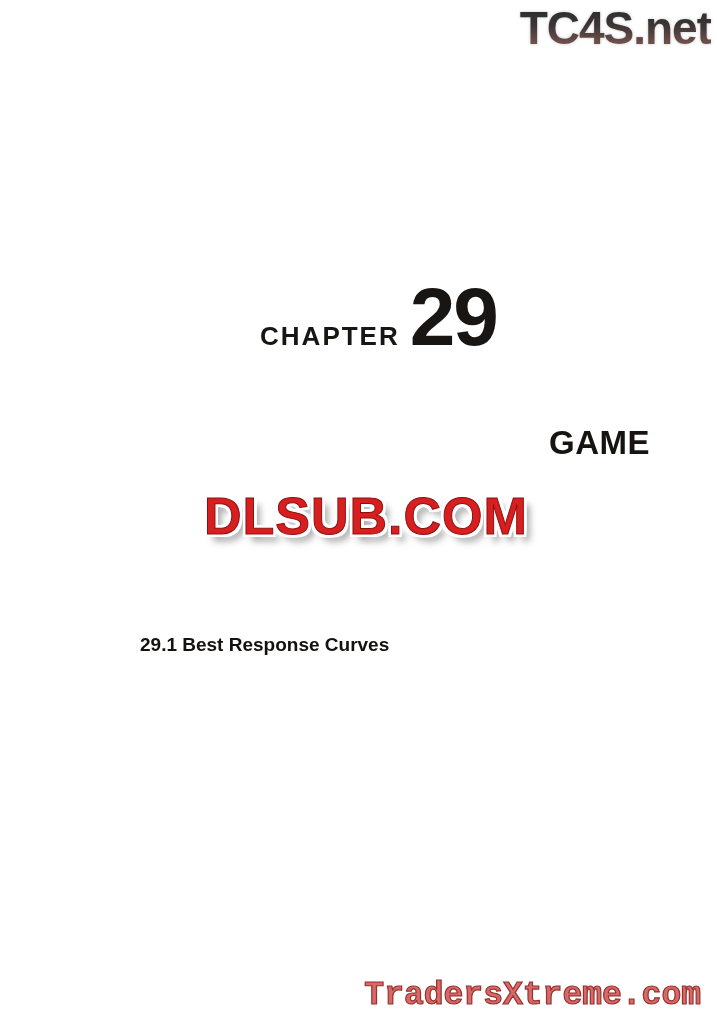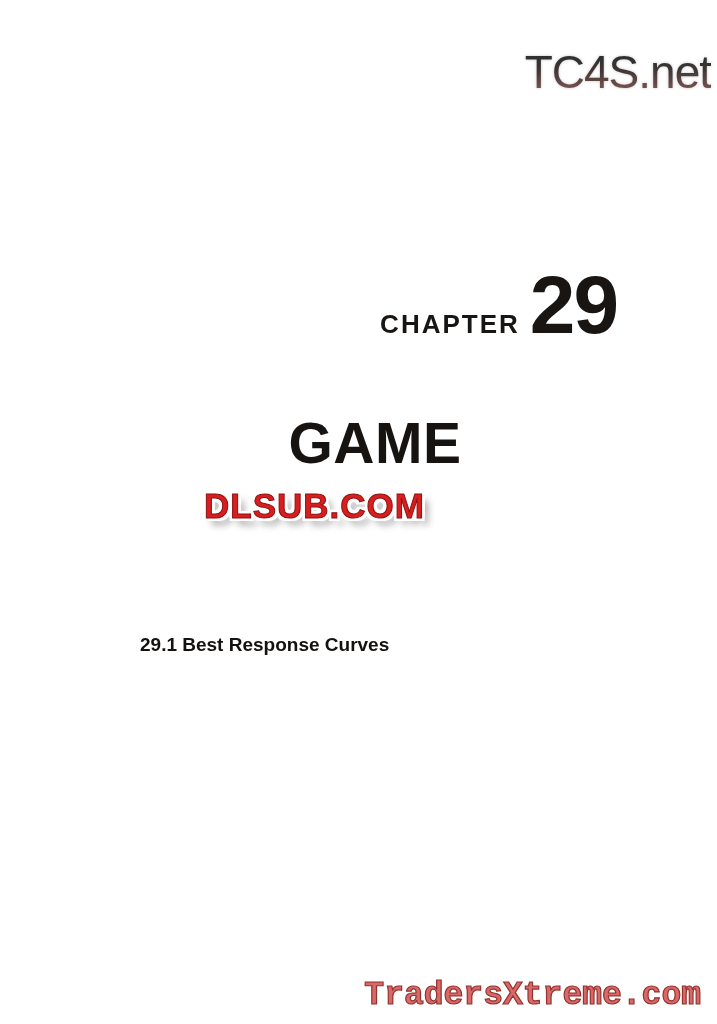--- a/index.html
+++ b/index.html
@@ -12,43 +12,42 @@
     overflow: hidden;
     font-family: "Liberation Serif", serif;
   }
 
   
   .logo-top {
     position: absolute;
     top: 1px;
     right: 6px;
     font-family: "Liberation Sans", sans-serif;
-    font-weight: normal;
+    font-weight: bold;
     font-size: 46px;
     letter-spacing: -1px;
     color: #46342f;
     filter: drop-shadow(0 0 1.5px rgba(190,190,190,0.9));
-    margin-top: 44px;
   }
   @supports (-webkit-background-clip: text) {
     .logo-top {
       background: linear-gradient(180deg, #2e2d31 15%, #3c3534 45%, #93625c 100%);
       -webkit-background-clip: text;
       background-clip: text;
       -webkit-text-fill-color: transparent;
     }
   }
 
   
   .chapter {
     position: absolute;
-    top: 258px;
+    top: 270px;
     left: 140px;
     width: 477px;
-    text-align: right;
+    text-align: center;
     font-family: "Liberation Sans", sans-serif;
     color: #181512;
     white-space: nowrap;
   }
   .ch-label {
     font-weight: bold;
     font-size: 26px;
     letter-spacing: 2px;
     vertical-align: baseline;
   }
@@ -59,37 +58,37 @@
     margin-left: 10px;
     vertical-align: baseline;
   }
 
   
   .title {
     position: absolute;
     top: 420px;
     left: 100px;
     width: 550px;
-    text-align: center;
+    text-align: right;
     font-family: "Liberation Sans", sans-serif;
     font-weight: bold;
-    font-size: 57px;
+    font-size: 33px;
     line-height: 46px;
     letter-spacing: 0.5px;
     color: #161310;
   }
 
   
   .dlsub {
     position: absolute;
     top: 486px;
     left: 204px;
     font-family: "Liberation Sans", sans-serif;
     font-weight: bold;
-    font-size: 35px;
+    font-size: 52px;
     letter-spacing: 1px;
     color: #d81f1f;
     -webkit-text-stroke: 1px #8c0d0d;
     text-shadow:
       -3px -3px 0 #ffffff, 3px -3px 0 #ffffff,
       -3px  3px 0 #ffffff, 3px  3px 0 #ffffff,
        0   -3px 0 #ffffff, 0    3px 0 #ffffff,
       -3px  0   0 #ffffff, 3px  0   0 #ffffff,
        6px  7px 7px rgba(110,110,110,0.65);
   }

